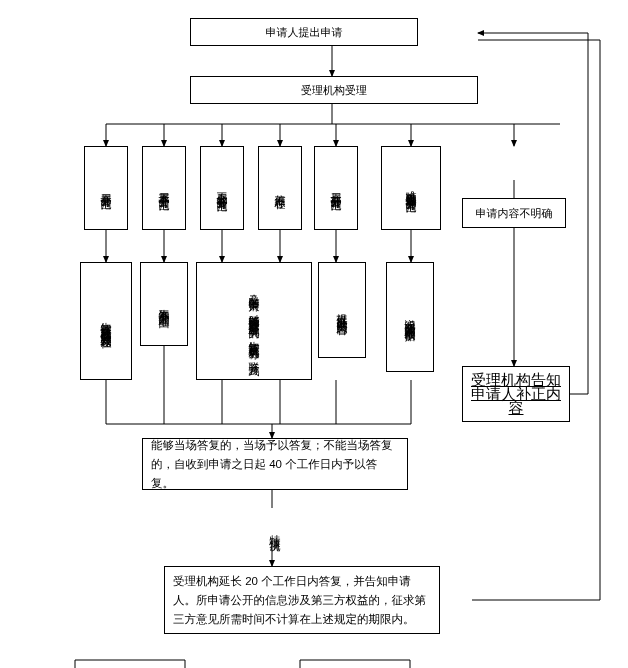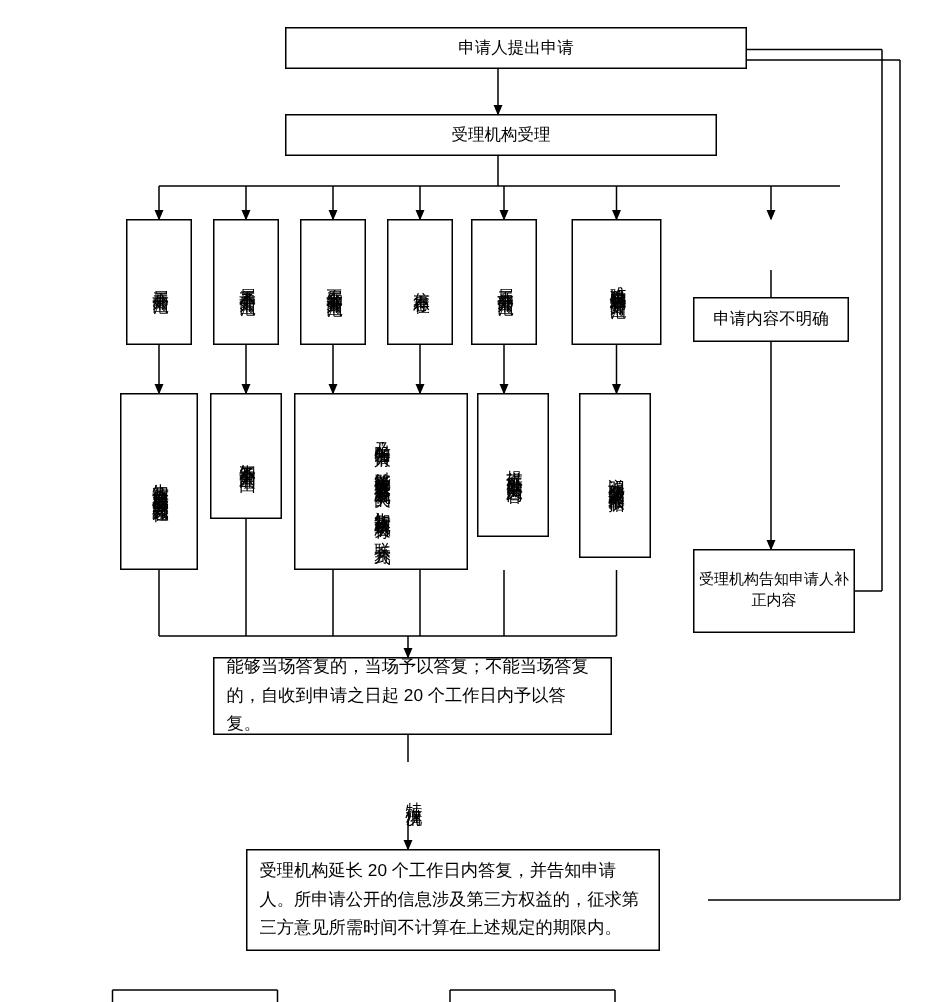--- a/index.html
+++ b/index.html
@@ -50,22 +50,23 @@
   .label-vert {
     position: absolute;
     writing-mode: vertical-rl;
     text-orientation: upright;
     font-size: 11px;
     line-height: 15px;
     letter-spacing: 2px;
     text-align: center;
   }
   .node.small {
-    font-size: 10px;
+    font-size: 15px;
     line-height: 14px;
+    text-decoration: underline;
   }
   .node.para {
     text-align: left;
     justify-content: flex-start;
     padding: 6px 8px;
     line-height: 19px;
     font-size: 11.5px;
   }
 </style>
 </head>
@@ -125,21 +126,21 @@
 
       <line x1="75" y1="660" x2="75" y2="668"></line>
       <line x1="75" y1="660" x2="185" y2="660"></line>
       <line x1="185" y1="660" x2="185" y2="668"></line>
       <line x1="300" y1="660" x2="300" y2="668"></line>
       <line x1="300" y1="660" x2="410" y2="660"></line>
       <line x1="410" y1="660" x2="410" y2="668"></line>
     </g>
   </svg>
 
-  <div class="node" style="left:190px; top:18px; width:308px; height:28px;">申请人提出申请</div>
+  <div class="node" style="left:190px; top:18px; width:228px; height:28px;">申请人提出申请</div>
 
   <div class="node" style="left:190px; top:76px; width:288px; height:28px;text-align:right;">受理机构受理</div>
 
   <div class="node vert" style="left:84px; top:146px; width:44px; height:84px;">属于公开范围</div>
 
   <div class="node vert" style="left:142px; top:146px; width:44px; height:84px;">属于不予公开范围</div>
 
   <div class="node vert" style="left:200px; top:146px; width:44px; height:84px;">不属于智够公开范围</div>
 
   <div class="node vert" style="left:258px; top:146px; width:44px; height:84px;">信息不存在</div>
@@ -155,19 +156,19 @@
   <div class="node vert" style="left:140px; top:262px; width:48px; height:84px;">告知不予公开的理由</div>
 
   <div class="node vert" style="left:196px; top:262px; width:116px; height:118px;">及时告知申请人，对能够确定该政府信息公开机关的，告知该行政机关名称、联系方式</div>
 
   <div class="node vert" style="left:318px; top:262px; width:48px; height:96px;">提供可以公开的信息内容</div>
 
   <div class="node vert" style="left:386px; top:262px; width:48px; height:110px;">说明暂缓公开的理由和依据</div>
 
   <div class="node small" style="left:462px; top:366px; width:108px; height:56px;">受理机构告知申请人补正内容</div>
 
-  <div class="node para" style="left:142px; top:438px; width:266px; height:52px;">能够当场答复的，当场予以答复；不能当场答复的，自收到申请之日起 20 个工作日内予以答复。</div>
+  <div class="node para" style="left:142px; top:438px; width:266px; height:52px;">能够当场答复的，当场予以答复；不能当场答复的，自收到申请之日起 40 个工作日内予以答复。</div>
 
   <div class="label-vert" style="left:264px; top:500px; width:18px; height:60px;">特殊情况</div>
 
   <div class="node para" style="left:164px; top:566px; width:276px; height:68px;">受理机构延长 20 个工作日内答复，并告知申请人。所申请公开的信息涉及第三方权益的，征求第三方意见所需时间不计算在上述规定的期限内。</div>
 
 </div>
 
 </body></html>

